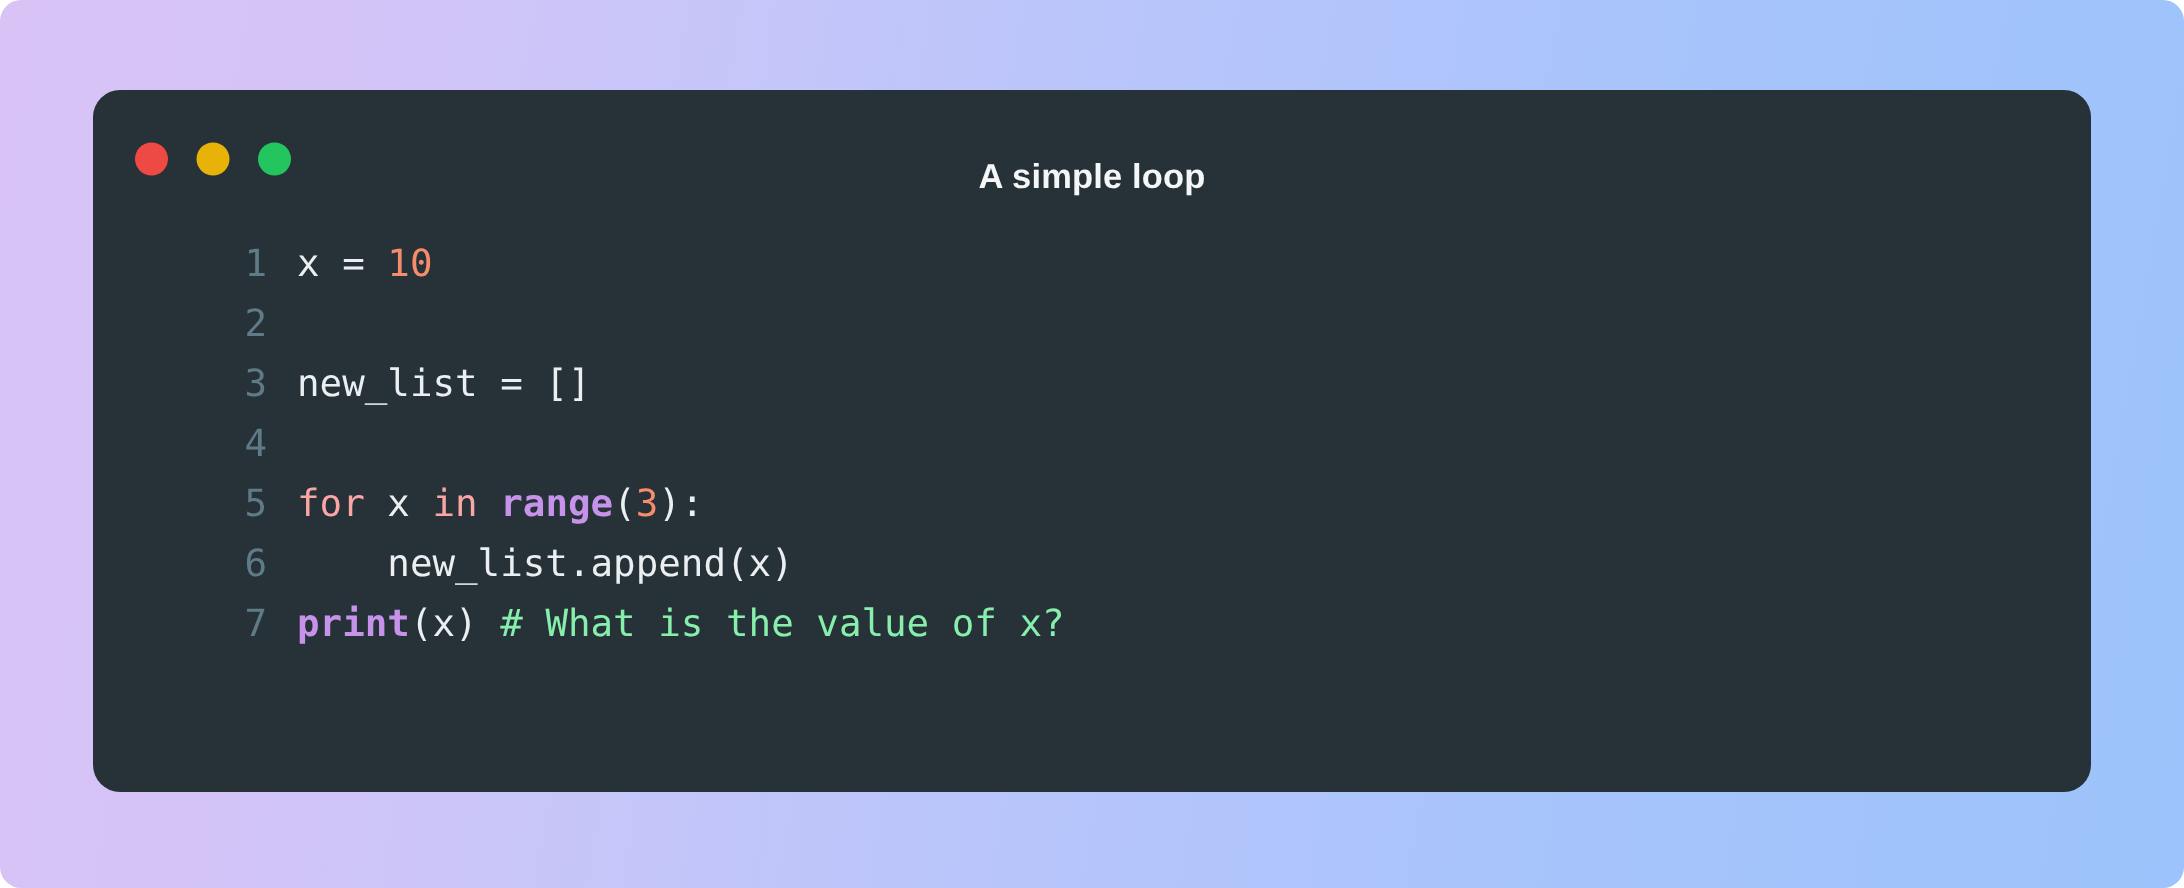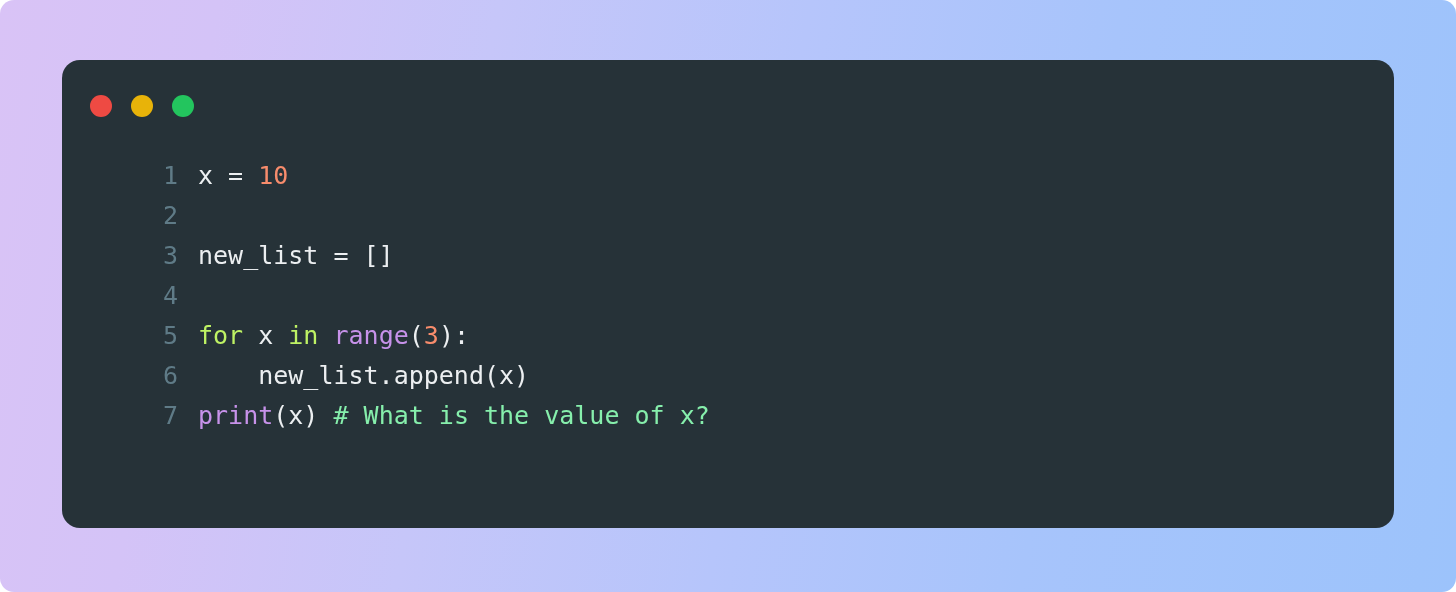--- a/index.html
+++ b/index.html
@@ -100,38 +100,39 @@
   }
   .src {
     padding-left: 20px;
     color: #eceff1;
     white-space: pre;
   }
 
   
   .tok-plain   { color: #eceff1; }
   .tok-num     { color: #f78c6c; margin-top: 12px; }
-  .tok-kw      { color: #bef264; }
-  .tok-fn      { color: #c792ea; }
+  .tok-kw      { color: #fca5a5; }
+  .tok-fn      { color: #c792ea; font-weight: bold; }
   .tok-comment { color: #86efac; }
   .tok-punct   { color: #eceff1; }
 </style>
 </head>
 <body>
 
 <div id="stage">
 
   <div id="window">
 
     <div class="titlebar">
 
       <div class="dots">
         <span class="dot red"></span>
         <span class="dot yellow"></span>
         <span class="dot green"></span>
       </div>
 
+      <div class="window-title">A simple loop</div>
     </div>
 
     <div class="code" id="code-block"><div class="line"><span class="gutter">1</span><span class="src"><span class="tok-plain">x </span><span class="tok-plain">= </span><span class="tok-num">10</span></span></div><div class="line"><span class="gutter">2</span><span class="src"></span></div><div class="line"><span class="gutter">3</span><span class="src"><span class="tok-plain">new_list = []</span></span></div><div class="line"><span class="gutter">4</span><span class="src"></span></div><div class="line"><span class="gutter">5</span><span class="src"><span class="tok-kw">for</span><span class="tok-plain"> x </span><span class="tok-kw">in</span><span class="tok-plain"> </span><span class="tok-fn">range</span><span class="tok-punct">(</span><span class="tok-num">3</span><span class="tok-punct">):</span></span></div><div class="line"><span class="gutter">6</span><span class="src"><span class="tok-plain">    new_list.append(x)</span></span></div><div class="line"><span class="gutter">7</span><span class="src"><span class="tok-fn">print</span><span class="tok-punct">(x) </span><span class="tok-comment"># What is the value of x?</span></span></div></div>
 
   </div>
 </div>
 
 </body></html>

